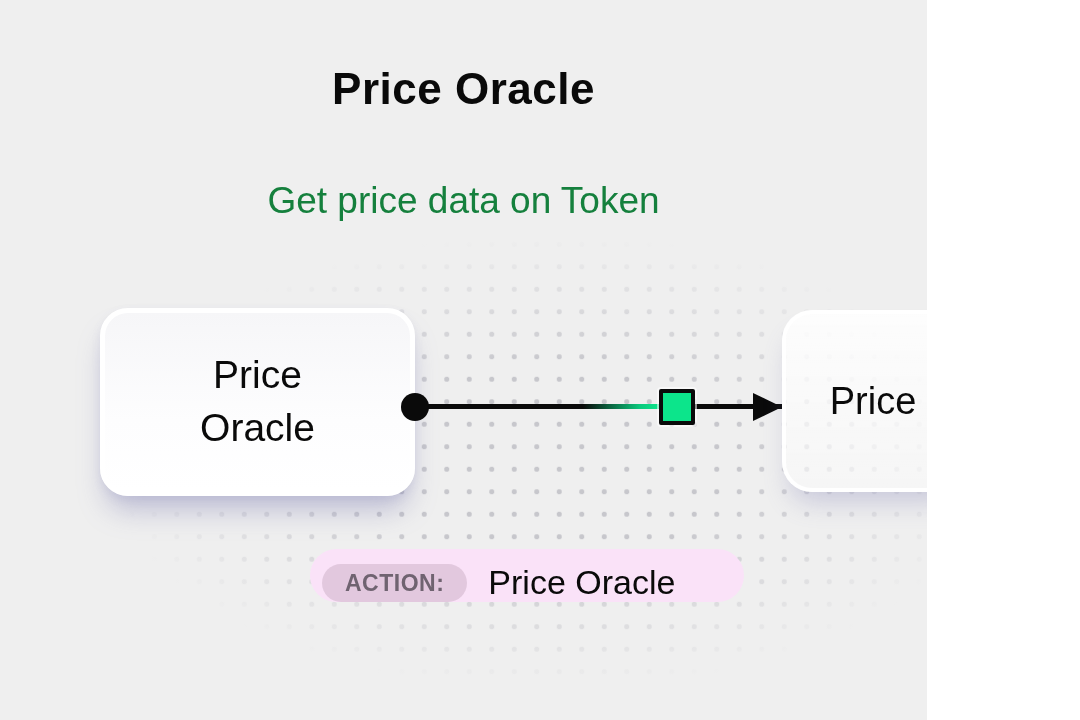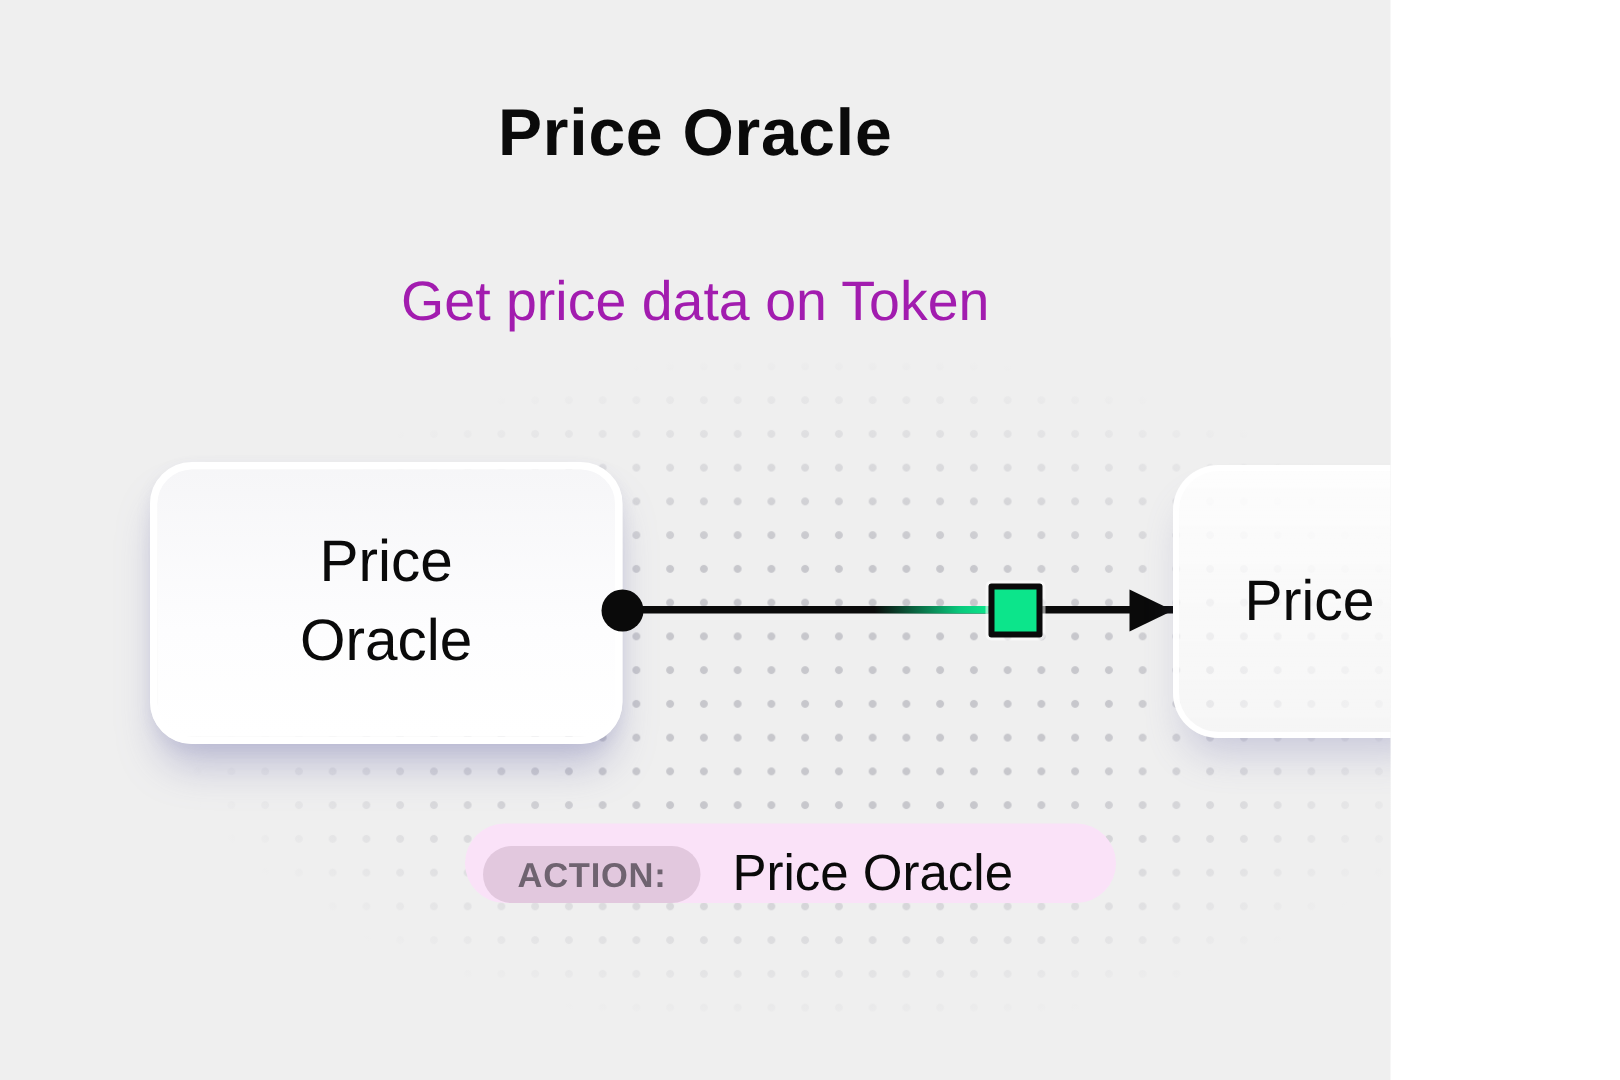--- a/index.html
+++ b/index.html
@@ -48,21 +48,21 @@
     color: #0A0A0A;
   }
 
   .subtitle {
     position: absolute;
     left: 0; top: 180px;
     width: 100%;
     text-align: center;
     font-size: 37px;
     font-weight: 400;
-    color: #a21caf;
+    color: #15803d;
   }
 
   .node {
     position: absolute;
     display: flex;
     align-items: center;
     justify-content: center;
     text-align: center;
   }
   .node-source {

